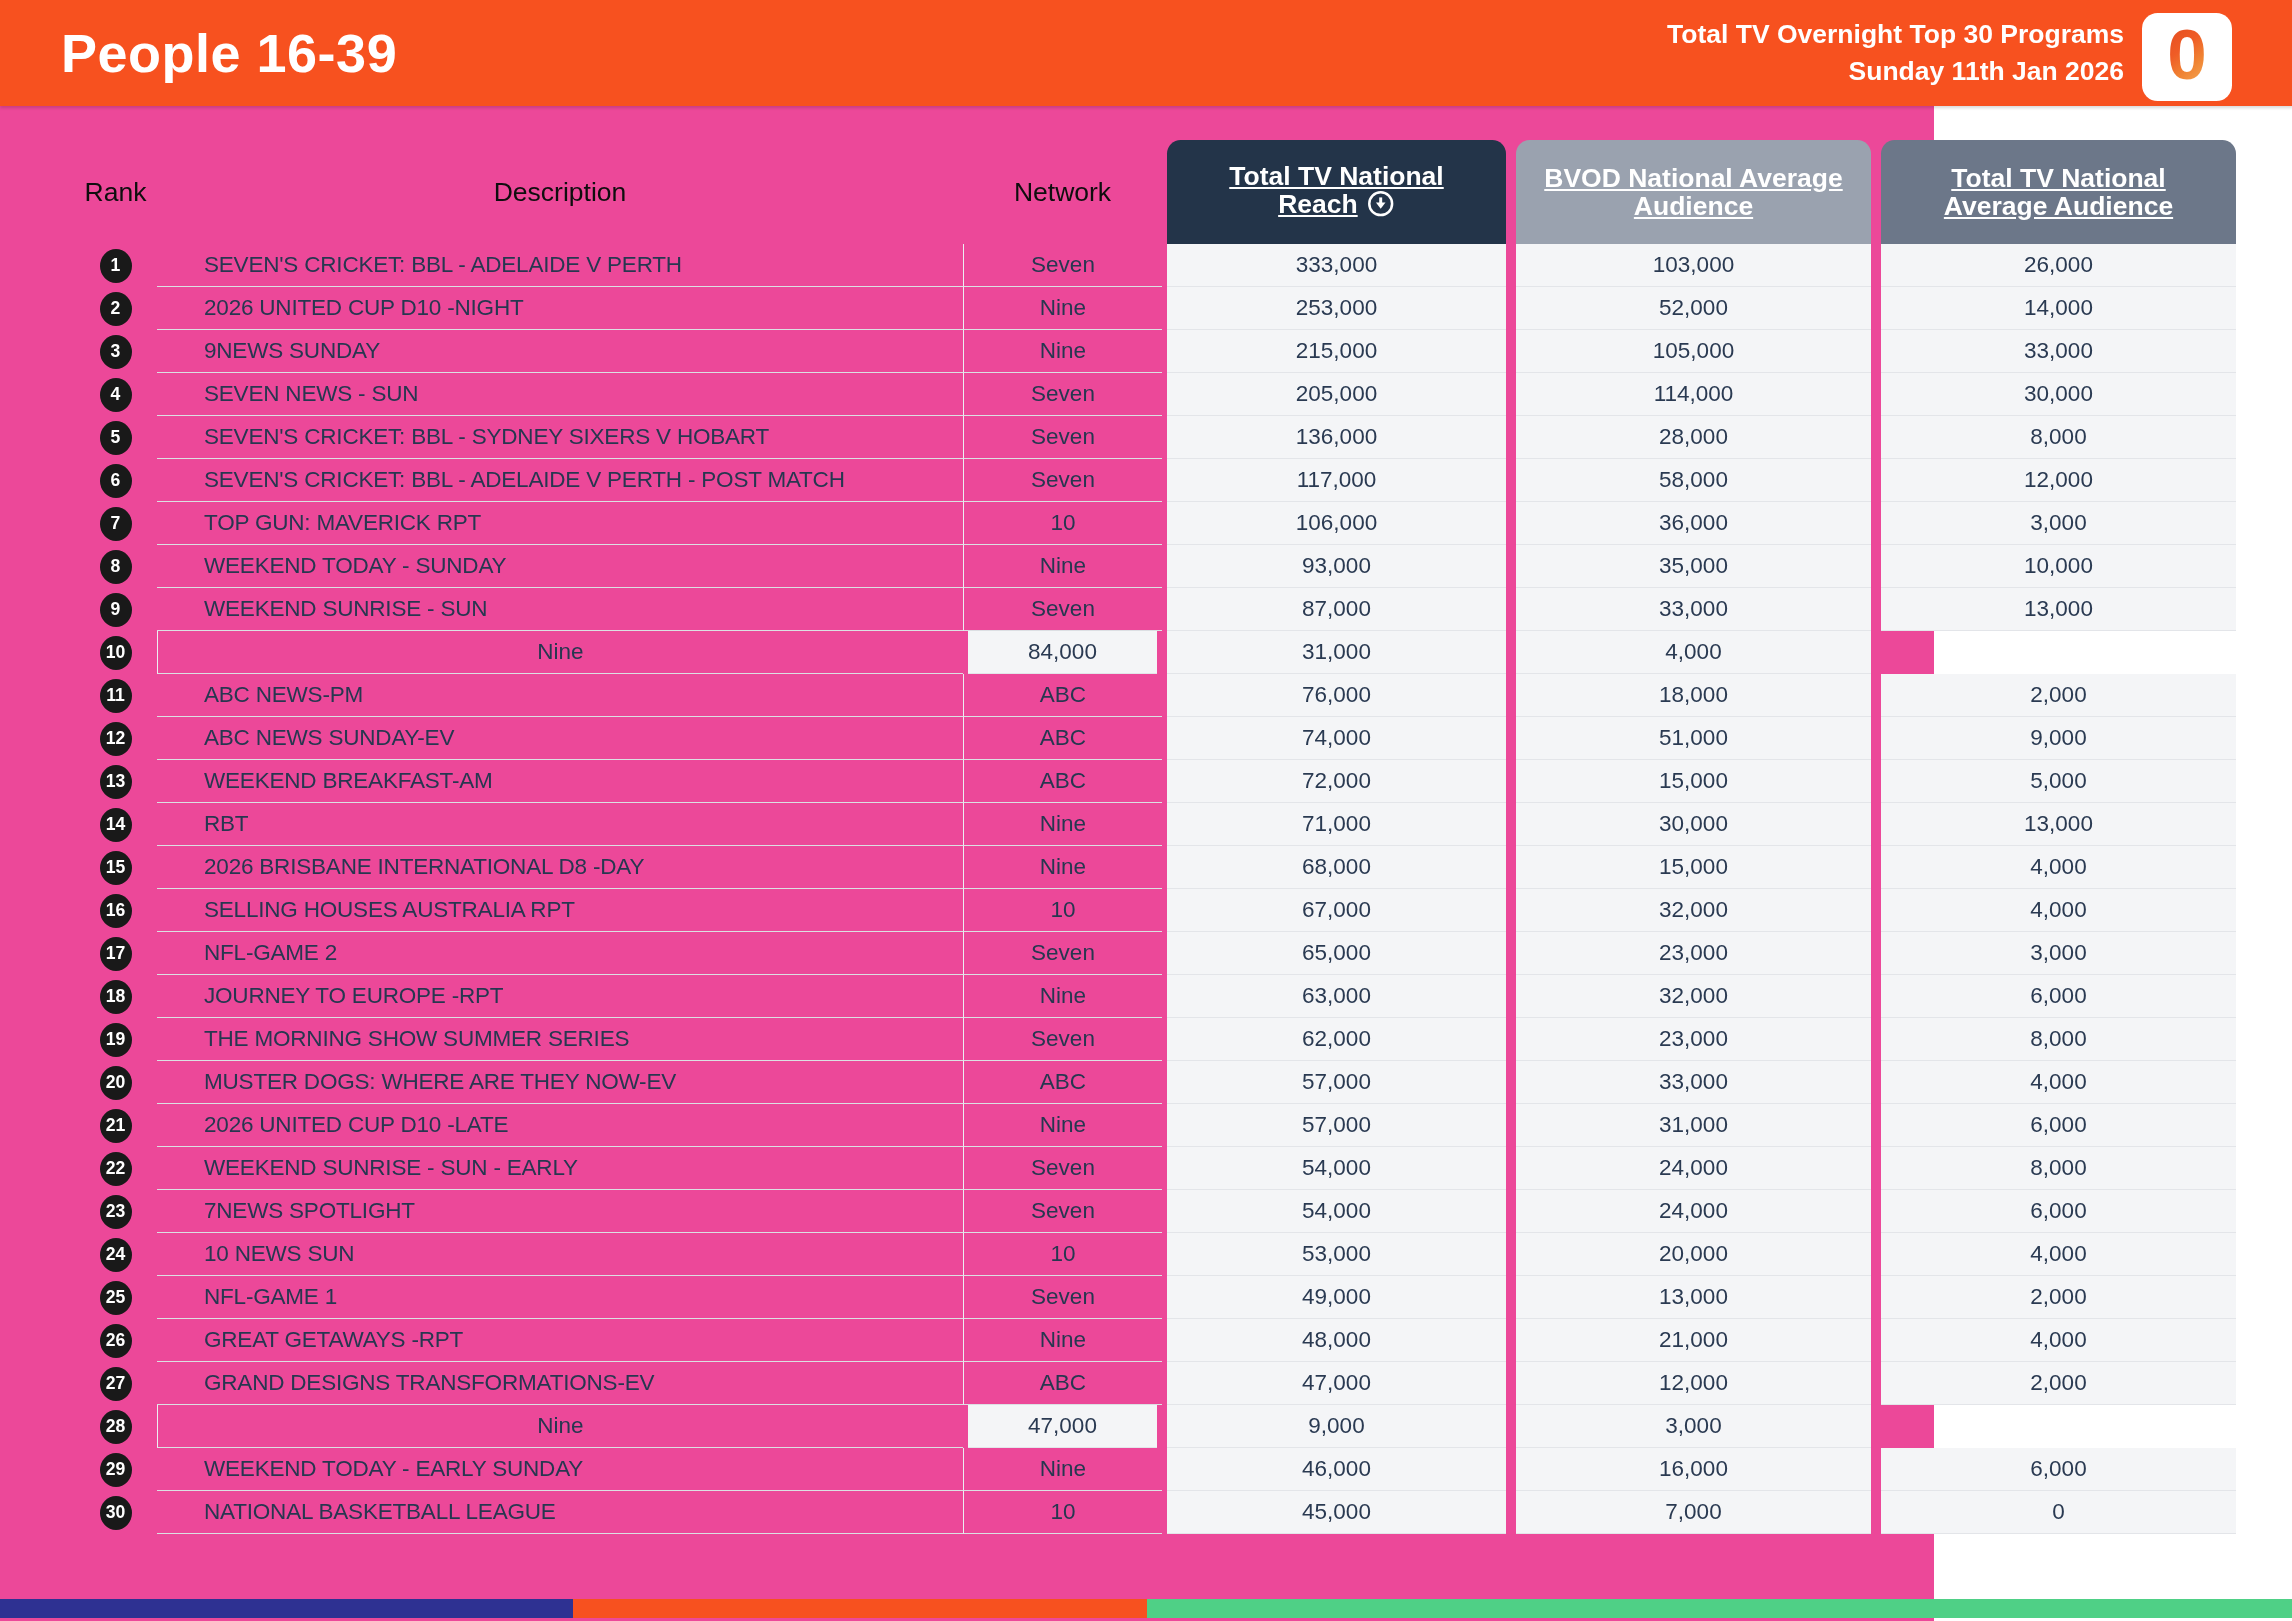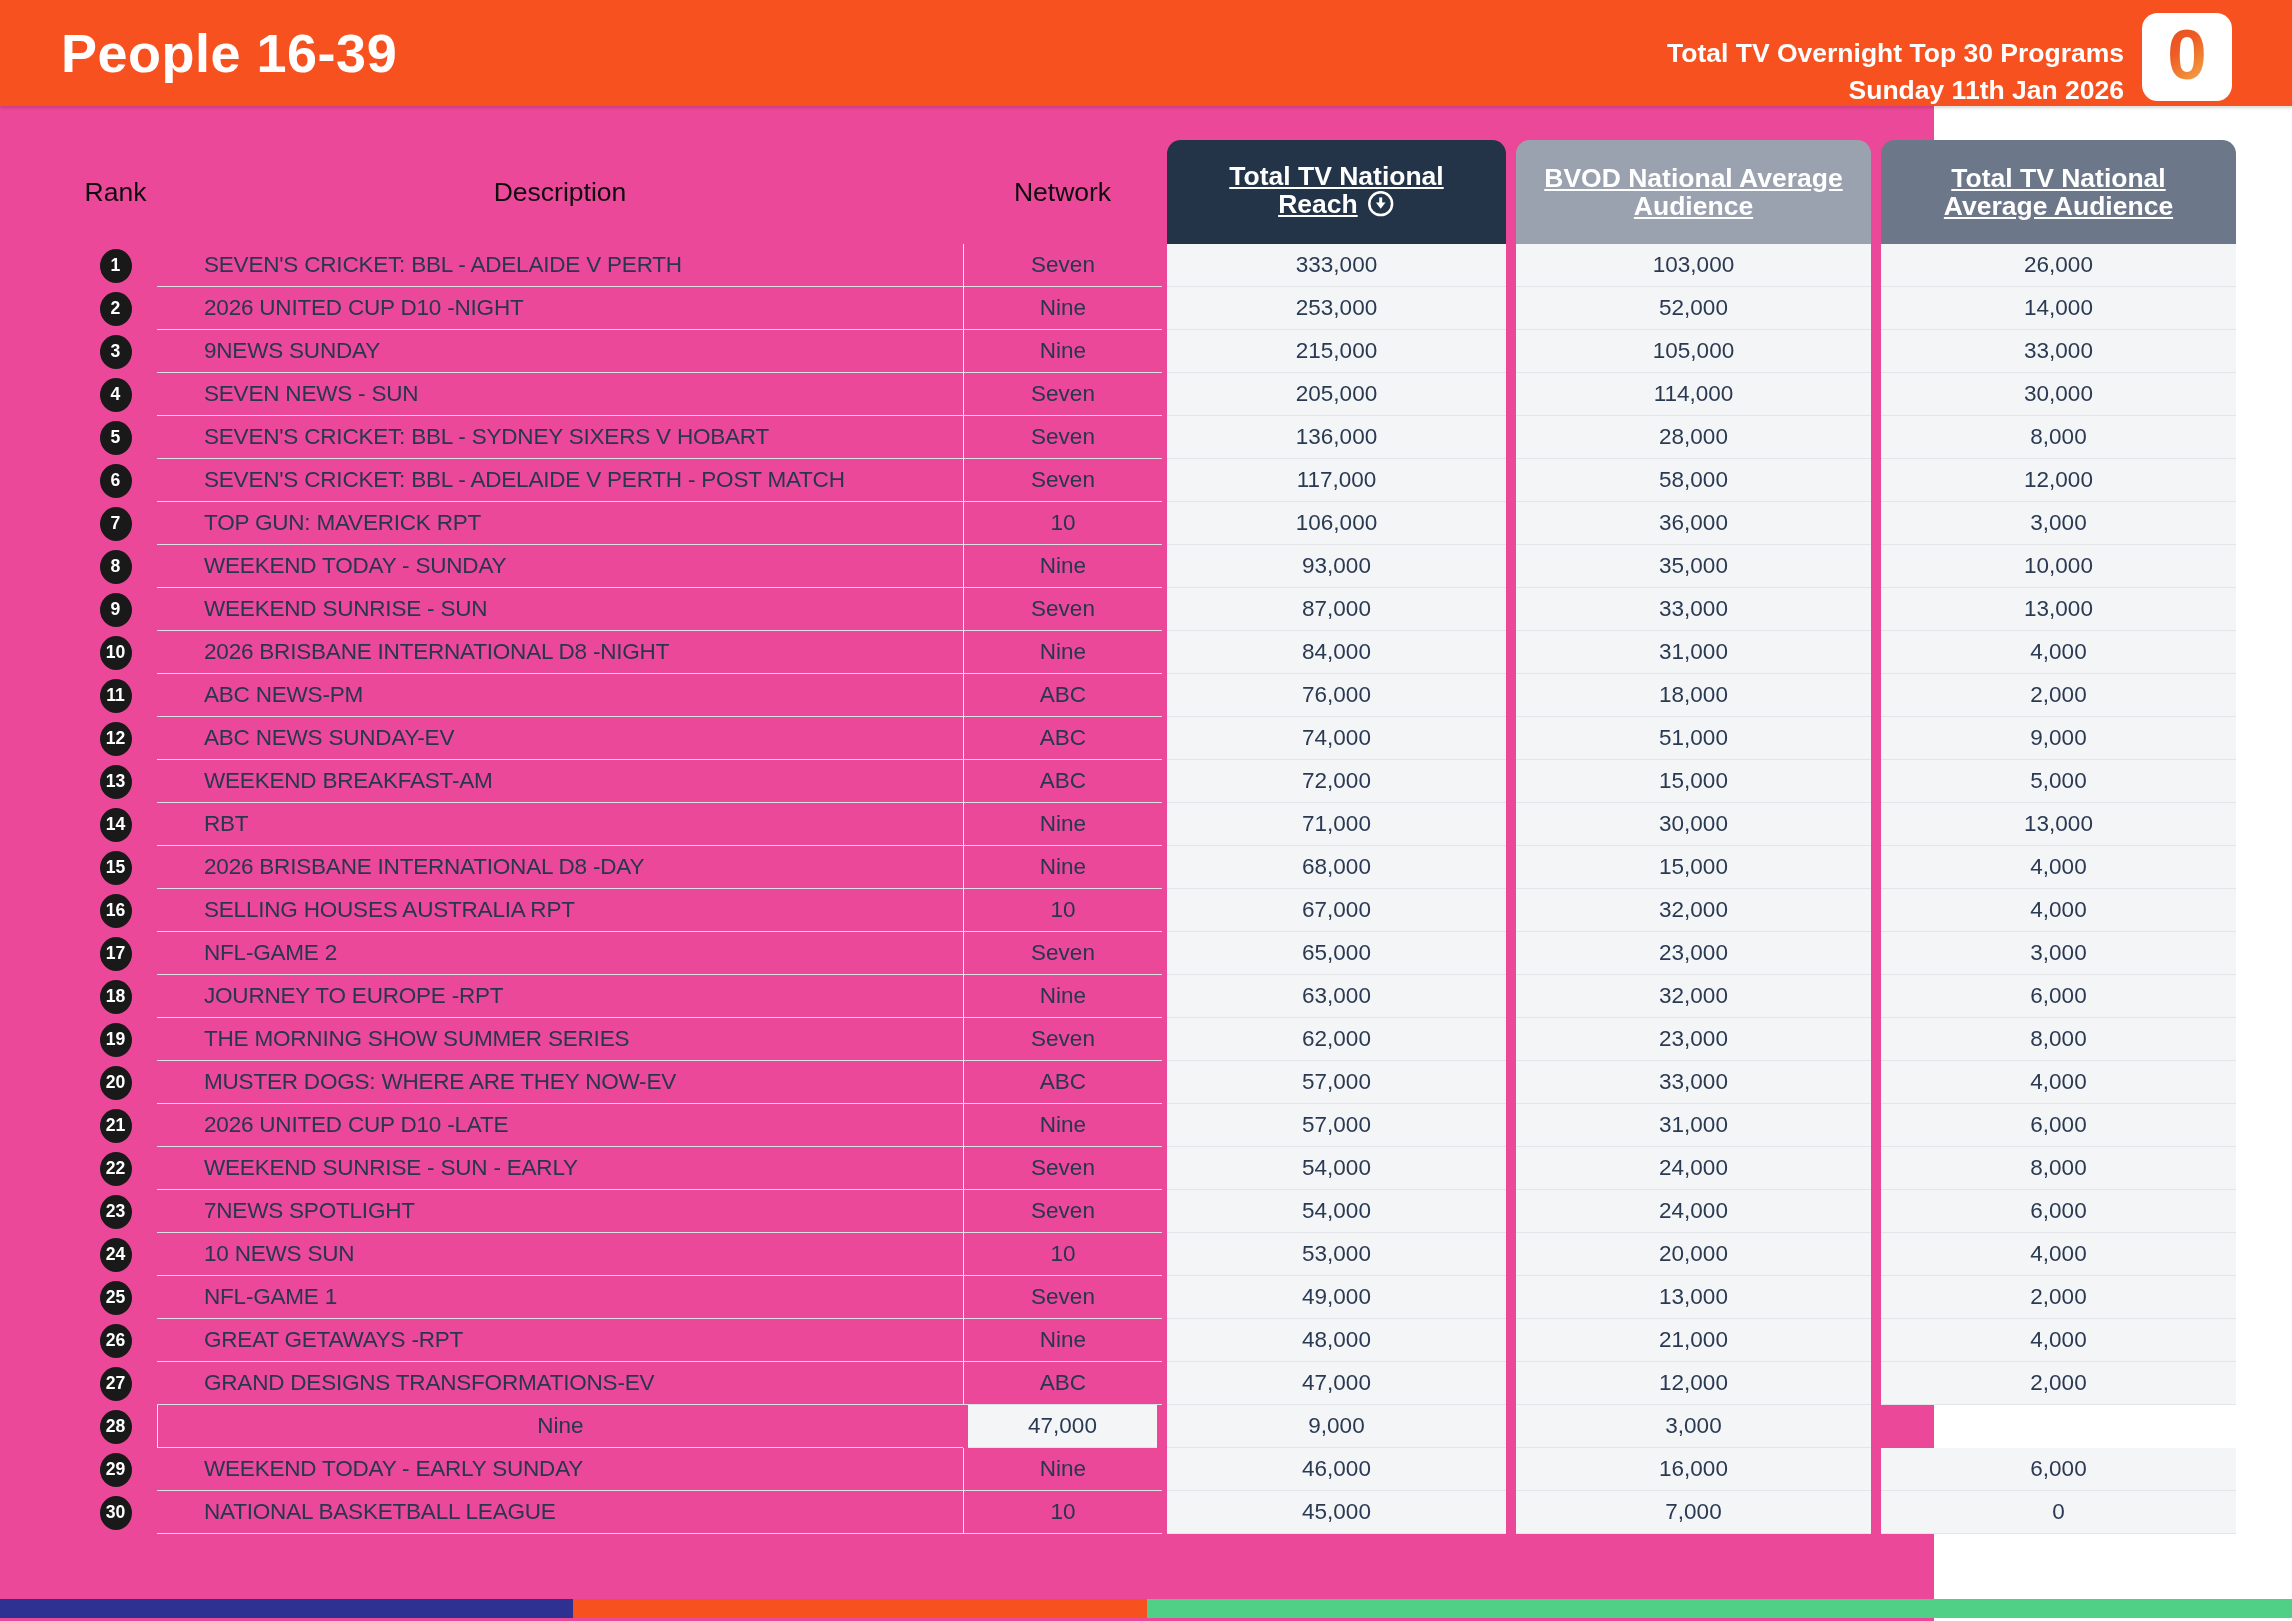--- a/index.html
+++ b/index.html
@@ -12,21 +12,21 @@
     background:var(--accent-orange,#F7511F);
     display:flex; align-items:center;
     box-shadow:0 2px 2.9px rgba(0,0,0,0.15);
   }
   .topbar-title {
     margin-left:61px; color:#fff; font-size:54px; font-weight:bold; letter-spacing:0.5px;
   }
   .topbar-right {
     position:absolute; right:169px; top:0; height:106px;
     display:flex; flex-direction:column; justify-content:center;
-    text-align:right; color:#fff; font-weight:bold; font-size:26.5px; line-height:37px;margin-top:19px;
+    text-align:right; color:#fff; font-weight:bold; font-size:26.5px; line-height:37px;
   }
   .logo {
     position:absolute; right:61px; top:12.7px; width:90px; height:88px;
     background:#fff; border-radius:15.7px;
     display:flex; align-items:center; justify-content:center;
   }
   .logo-glyph {
     font-size:71px; font-weight:bold; line-height:1;
     background:linear-gradient(140deg,#e2491f 0%, #ef5c26 40%, #f08433 65%, #f6b45f 100%);
     -webkit-background-clip:text; background-clip:text; color:transparent;
@@ -217,21 +217,20 @@
       <div class="c-net">Seven</div>
       <div class="c-val">87,000</div>
       <div class="c-val">33,000</div>
       <div class="c-val">13,000</div>
     </div>
 
     <div class="row">
       <div class="c-rank">
         <span class="rank-badge">10</span>
       </div>
-      <div class="c-desc">2026 BRISBANE INTERNATIONAL D8 -NIGHT</div>
       <div class="c-net">Nine</div>
       <div class="c-val">84,000</div>
       <div class="c-val">31,000</div>
       <div class="c-val">4,000</div>
     </div>
 
     <div class="row">
       <div class="c-rank">
         <span class="rank-badge">11</span>
       </div>

